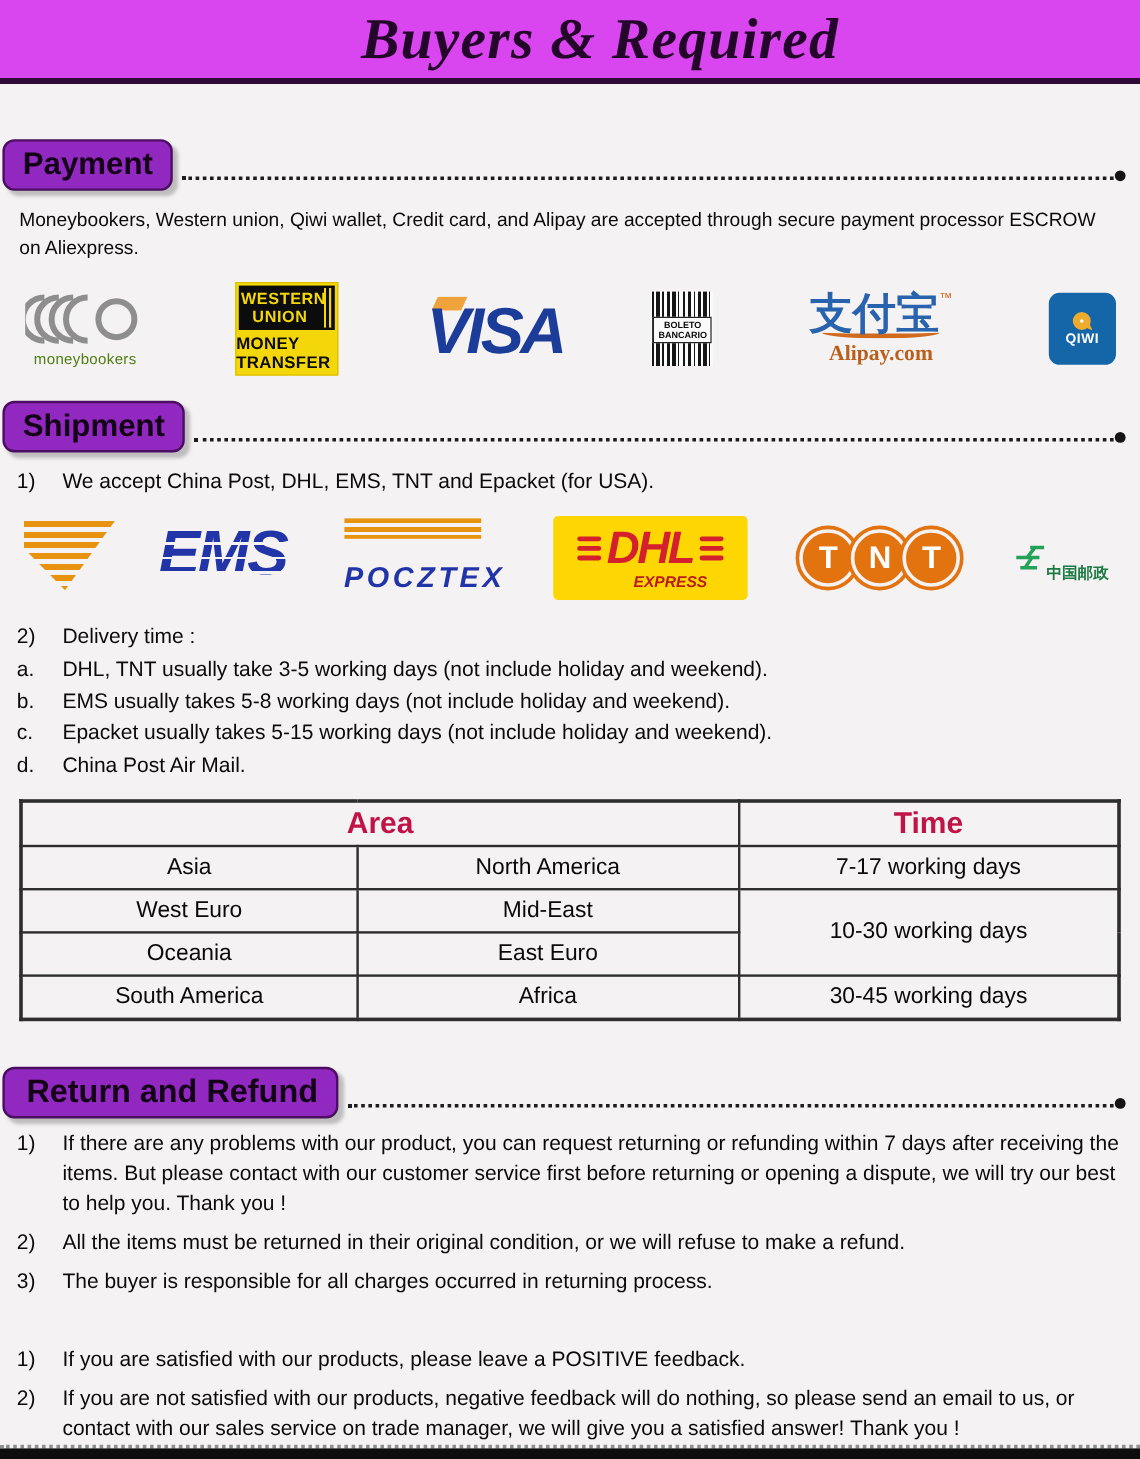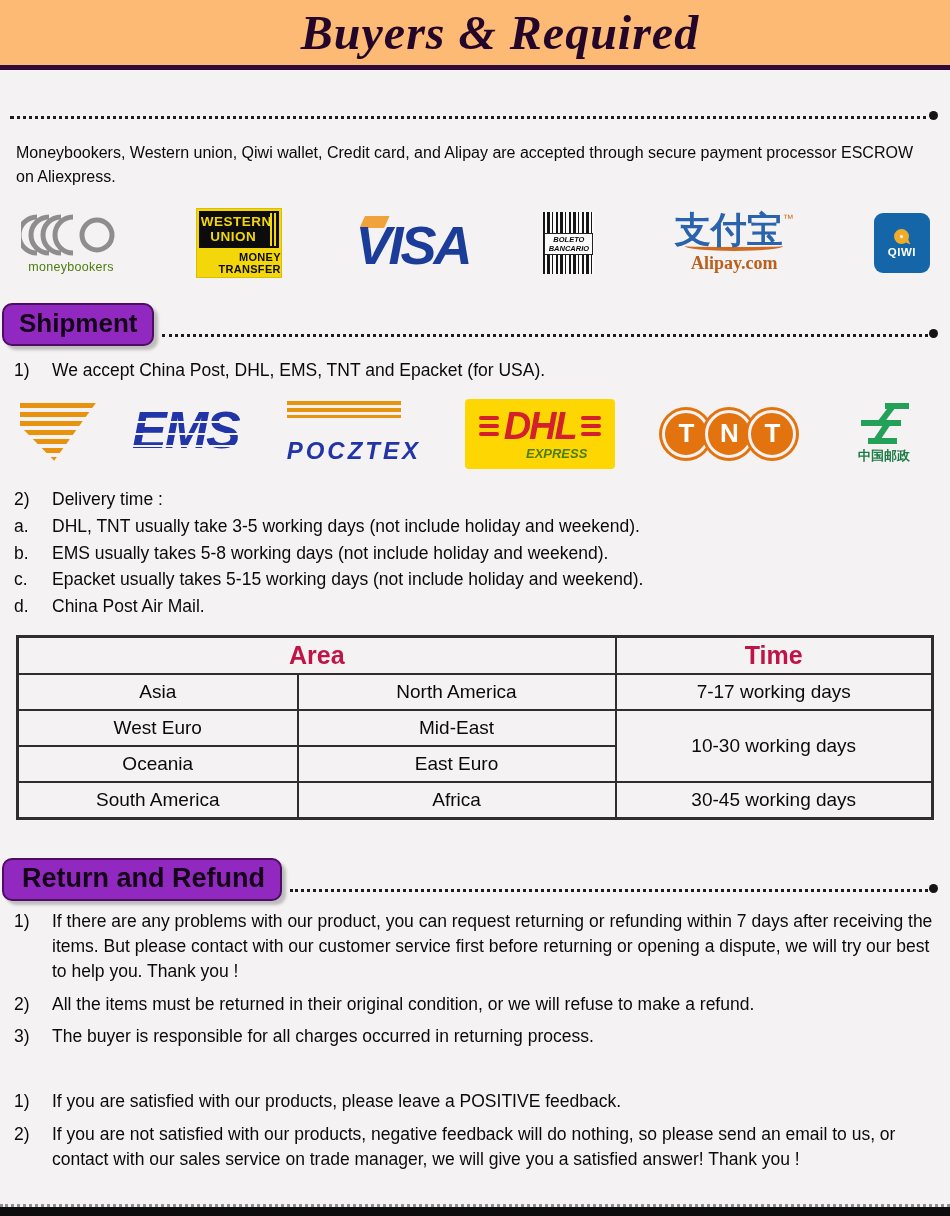--- a/index.html
+++ b/index.html
@@ -3,21 +3,21 @@
 <meta charset="utf-8">
 <style>
   * { margin:0; padding:0; box-sizing:border-box; }
   body {
     width:950px; height:1216px; position:relative; overflow:hidden;
     background:#f5f2f3; color:#0a0a0a;
     font-family:"Liberation Sans", sans-serif;
   }
   
   .banner {
-    height:70px; background:#fdba74; border-bottom:5px solid #310b38;
+    height:70px; background:#d946ef; border-bottom:5px solid #310b38;
     display:flex; align-items:center; justify-content:center;
   }
   .banner-title {
     font-family:"Liberation Serif", serif; font-style:italic; font-weight:bold;
     font-size:48px; color:#24062a; letter-spacing:1px; transform:translateX(25px);
   }
   .content { padding:0 14px; }
   
   .sec-head { display:flex; align-items:flex-end; margin-left:-12px; }
   .tag {
@@ -39,28 +39,28 @@
   .ltxt { flex:1; }
   
   .pay-logos { display:flex; align-items:center; justify-content:space-between; margin-top:16px; height:76px; padding:0 6px; }
   .logo-mb { width:102px; text-align:center; }
   .mb-label { font-size:12.5px; color:#4d7c0f; letter-spacing:0.3px; margin-top:-2px; }
   .logo-wu { width:86px; background:#f3d70a; border:1px solid #d8c000; }
   .wu-top { background:#0c0c0c; margin:2px; position:relative; padding:4px 13px 4px 2px; text-align:center; }
   .wu-line { display:block; color:#f3d70a; font-weight:bold; font-size:13.5px; line-height:1.05; letter-spacing:0.5px; }
   .wu-bars { position:absolute; top:2px; bottom:2px; right:3px; width:6px;
     background:linear-gradient(90deg,#f3d70a 0 2px,#0c0c0c 2px 4px,#f3d70a 4px 6px); }
-  .wu-sub { font-size:11px; font-weight:bold; text-align:right; padding:1px 0 2px; color:#0c0c0c; letter-spacing:0.3px; }
+  .wu-sub { font-size:14px; font-weight:bold; text-align:left; padding:1px 0 2px; color:#0c0c0c; letter-spacing:0.3px; }
   .logo-visa { position:relative; padding-top:4px; }
   .visa-flag { position:absolute; top:2px; left:4px; width:30px; height:12px; background:#f0a23c;
     clip-path:polygon(0 100%, 18% 0, 100% 0, 82% 100%); }
   .visa-text { position:relative; font-size:54px; font-weight:bold; font-style:italic;
     color:#1b3d99; letter-spacing:-3px; line-height:1; }
   .logo-boleto { width:51px; height:62px; position:relative;
-    background:repeating-linear-gradient(90deg,#151515 0 2px,#fbfbfb 2px 4px,#151515 4px 7px,#fbfbfb 7px 9px,#151515 9px 10px,#fbfbfb 10px 13px);font-style:italic; }
+    background:repeating-linear-gradient(90deg,#151515 0 2px,#fbfbfb 2px 4px,#151515 4px 7px,#fbfbfb 7px 9px,#151515 9px 10px,#fbfbfb 10px 13px); }
   .boleto-label { position:absolute; left:1px; right:1px; top:21px; background:#fbfbfb;
     border:1px solid #222; text-align:center; font-weight:bold; font-size:7.5px; line-height:1.2; padding:1px 0; }
   .logo-alipay { text-align:center; width:132px; }
   .alipay-cn { font-family:"Liberation Serif", serif; font-size:36px; font-weight:bold;
     color:#2a63ad; line-height:1; display:inline-block; }
   .alipay-tm { font-size:11px; color:#cf6a1e; vertical-align:top; font-family:"Liberation Sans", sans-serif; }
   .alipay-swoosh { width:98px; height:7px; margin:-4px auto 0;
     border-bottom:4px solid #cf6a1e; border-radius:0 0 100% 100%/0 0 10px 10px; }
   .alipay-domain { font-family:"Liberation Serif", serif; font-size:18px; font-weight:bold; color:#b9601c; margin-top:2px; }
   .logo-qiwi { width:56px; height:60px; background:#1466a8; border-radius:9px;
@@ -74,34 +74,34 @@
   .logo-ems { display:flex; align-items:flex-start; height:70px;gap:44px; }
   .ems-flag { width:76px; height:58px; margin-top:4px;
     background:repeating-linear-gradient(180deg,#e8930f 0 5px,#f5f2f3 5px 9px);
     clip-path:polygon(0 0,100% 0,45% 100%,0 40%); }
   .ems-word { position:relative; margin-left:-8px; }
   .ems-text { font-size:52px; font-weight:bold; font-style:italic; color:#2135a8; letter-spacing:-2px; line-height:62px; }
   .ems-slits { position:absolute; inset:0; background:repeating-linear-gradient(180deg, transparent 0 10px, #f5f2f3 10px 12px); }
   .ems-right { margin-left:4px; display:flex; flex-direction:column; justify-content:space-between; height:64px; margin-top:2px; }
   .ems-stripes { width:114px; height:17px; background:repeating-linear-gradient(180deg,#e8930f 0 4px,transparent 4px 7px); }
   .ems-pocztex { color:#2135a8; font-weight:bold; font-style:italic; font-size:24px; letter-spacing:3px; }
-  .logo-dhl { width:150px; height:70px; background:#fed702; border-radius:4px;
+  .logo-dhl { width:162px; height:70px; background:#fed702; border-radius:4px;
     display:flex; flex-direction:column; align-items:center; justify-content:center; }
   .dhl-row { display:flex; align-items:center; gap:5px; }
   .dhl-dash { width:20px; height:4px; background:#d3202c; border-radius:2px;
     box-shadow:0 -8px 0 #d3202c, 0 8px 0 #d3202c; }
   .dhl-text { color:#d3202c; font-size:38px; font-weight:bold; font-style:italic; letter-spacing:-2px; line-height:1; }
-  .dhl-sub { color:#4d7c0f; font-style:italic; font-weight:bold; font-size:13px; margin-left:34px; margin-top:1px; }
+  .dhl-sub { color:#b91c1c; font-style:italic; font-weight:bold; font-size:13px; margin-left:34px; margin-top:1px; }
   .logo-tnt { display:flex; align-items:center; padding:0 4px; }
   .tnt-circle { width:48px; height:48px; border-radius:50%; background:#e2730f;
     border:3px solid #f5f2f3; box-shadow:0 0 0 3px #e2730f;
     display:flex; align-items:center; justify-content:center;
     color:#fff; font-weight:bold; font-size:26px; }
   .tnt-circle + .tnt-circle { margin-left:-5px; }
-  .logo-cp { display:flex; flex-direction:column; align-items:center; width:80px; }
+  .logo-cp { display:flex; flex-direction:row; align-items:flex-end; width:80px; }
   .cp-label { font-size:13px; font-weight:bold; color:#1c7a44; margin-top:1px; white-space:nowrap; }
   
   table.times { border-collapse:collapse; margin:16px 0 0 2px; width:918px; border:3px solid #2e2e2e; }
   table.times td { border:2px solid #2e2e2e; text-align:center; font-size:19px; padding:6px 2px; }
   table.times .th { color:#c01346; font-size:25px; font-weight:bold; padding:3px 0; }
   .col1 { width:280px; } .col2 { width:318px; }
   
   #payment  { margin-top:46px; }
   #shipment { margin-top:22px; }
   #returns  { margin-top:38px; }
@@ -118,20 +118,21 @@
 <body>
 
 <div class="banner">
   <div class="banner-title">Buyers &amp; Required</div>
 </div>
 
 <div class="content">
 
   <div id="payment">
     <div class="sec-head">
+      <div class="tag sm">Payment</div>
       <div class="leader"></div>
     </div>
     <div class="para">Moneybookers, Western union, Qiwi wallet, Credit card, and Alipay are accepted through secure payment processor ESCROW on Aliexpress.</div>
 
     <div class="pay-logos">
       <div class="logo-mb">
         <svg width="100" height="46" viewBox="0 0 100 46">
           <g fill="none" stroke="#8e8e8e" stroke-width="5">
             <path d="M16,5 A17,17 0 0 0 16,41"></path>
             <path d="M28,5 A17,17 0 0 0 28,41"></path>

